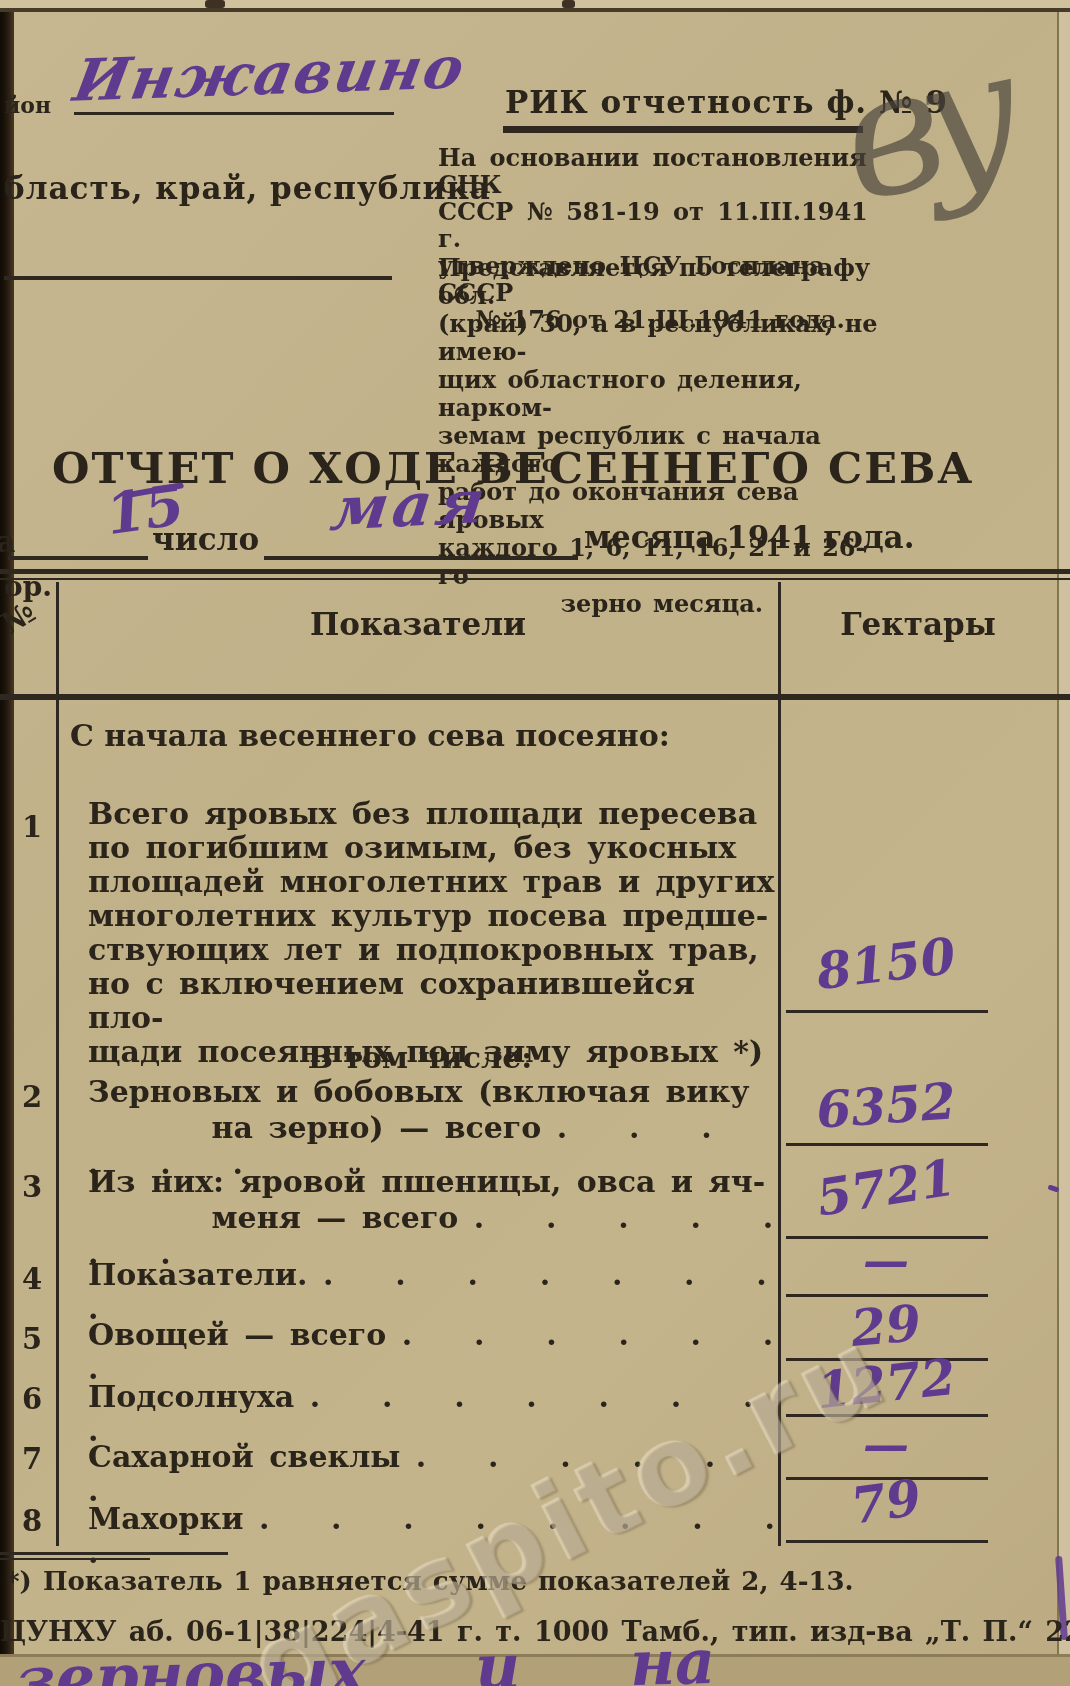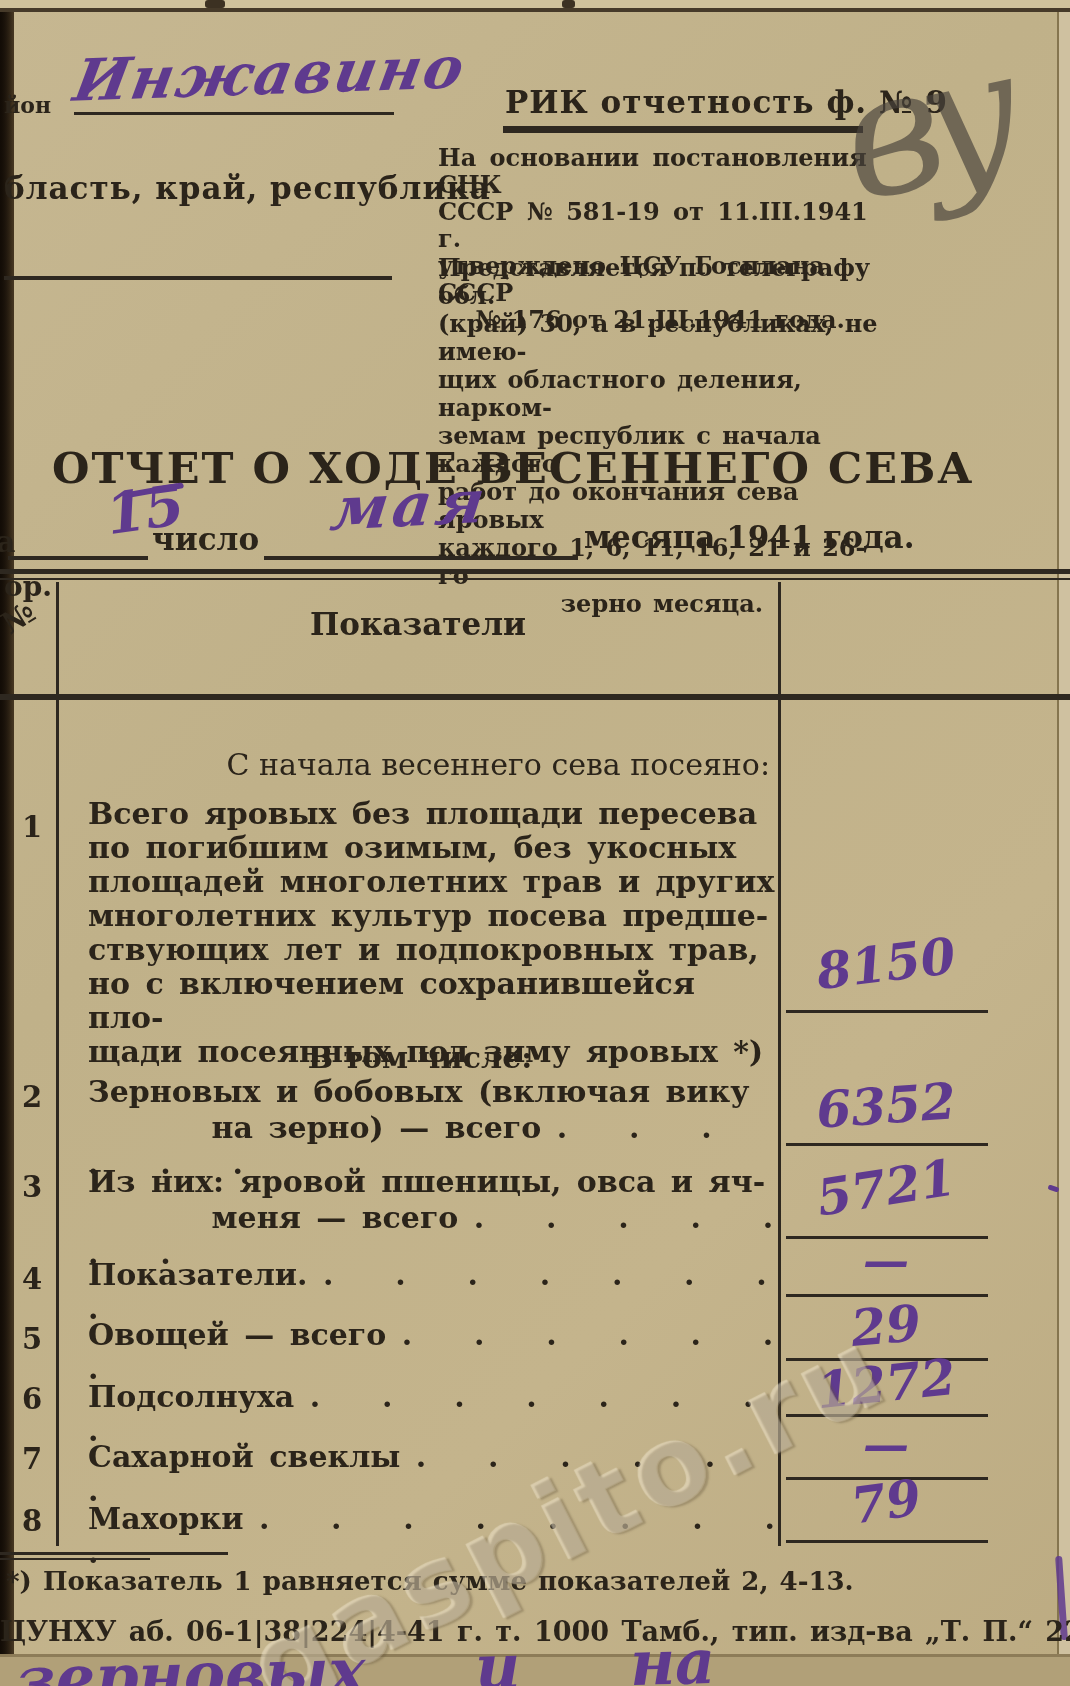--- a/index.html
+++ b/index.html
@@ -54,21 +54,21 @@
   .tbl-top-rule1{left:0;top:569px;width:1070px;height:5px;}
   .tbl-top-rule2{left:0;top:578px;width:1070px;height:2px;}
   .col-num-header1{left:4px;top:570px;font-size:28px;font-weight:bold;}
   .col-num-header2{left:2px;top:600px;font-size:30px;font-weight:bold;transform:rotate(-32deg);}
   .col-indicators{left:60px;top:606px;width:716px;text-align:center;font-size:31px;font-weight:bold;}
   .col-hectares{left:782px;top:606px;width:272px;text-align:center;font-size:31px;font-weight:bold;}
   .tbl-head-rule{left:0;top:694px;width:1070px;height:6px;}
   .vline-num{left:56px;top:582px;width:3px;height:964px;}
   .vline-val{left:778px;top:582px;width:3px;height:964px;}
   
-  .section-header{left:70px;top:747px;width:700px;text-align:right;font-size:30px;font-weight:normal;}
+  .section-header{left:70px;top:718px;width:700px;text-align:left;font-size:30px;font-weight:bold;}
   .subsection-header{left:70px;top:1040px;width:700px;text-align:center;font-size:30px;font-weight:bold;}
   .row-num{left:14px;width:36px;text-align:center;font-size:29px;font-weight:bold;}
   .row-text{left:88px;width:692px;font-size:30px;font-weight:bold;white-space:pre-wrap;word-spacing:5px;line-height:34px;}
   .row-text.tight{line-height:36px;}
   .val{left:788px;width:196px;text-align:center;font-size:50px;}
   .val-underline{left:786px;width:202px;height:3px;}
   
   .n1{top:810px;} .t1{top:797px;} .v1{top:934px;} .u1{top:1010px;}
   .n2{top:1080px;} .t2{top:1074px;} .v2{top:1076px;} .u2{top:1143px;}
   .n3{top:1170px;} .t3{top:1164px;} .v3{top:1158px;} .u3{top:1236px;}
@@ -142,20 +142,21 @@
   <div class="abs date-day-label">число</div>
   <div class="abs date-line-b rule"></div>
   <div class="abs date-hw-month hw">мая</div>
   <div class="abs date-suffix">месяца 1941 года.</div>
 
   <div class="abs tbl-top-rule1 rule"></div>
   <div class="abs tbl-top-rule2 rule"></div>
   <div class="abs col-num-header1">ор.</div>
   <div class="abs col-num-header2">№</div>
   <div class="abs col-indicators">Показатели</div>
+  <div class="abs col-hectares">Гектары</div>
   <div class="abs tbl-head-rule rule"></div>
   <div class="abs vline-num rule"></div>
   <div class="abs vline-val rule"></div>
 
   <div class="abs section-header">С начала весеннего сева посеяно:</div>
 
   <div class="abs row-num n1">1</div>
   <div class="abs row-text t1">Всего яровых без площади пересева
 по погибшим озимым, без укосных
 площадей многолетних трав и других

